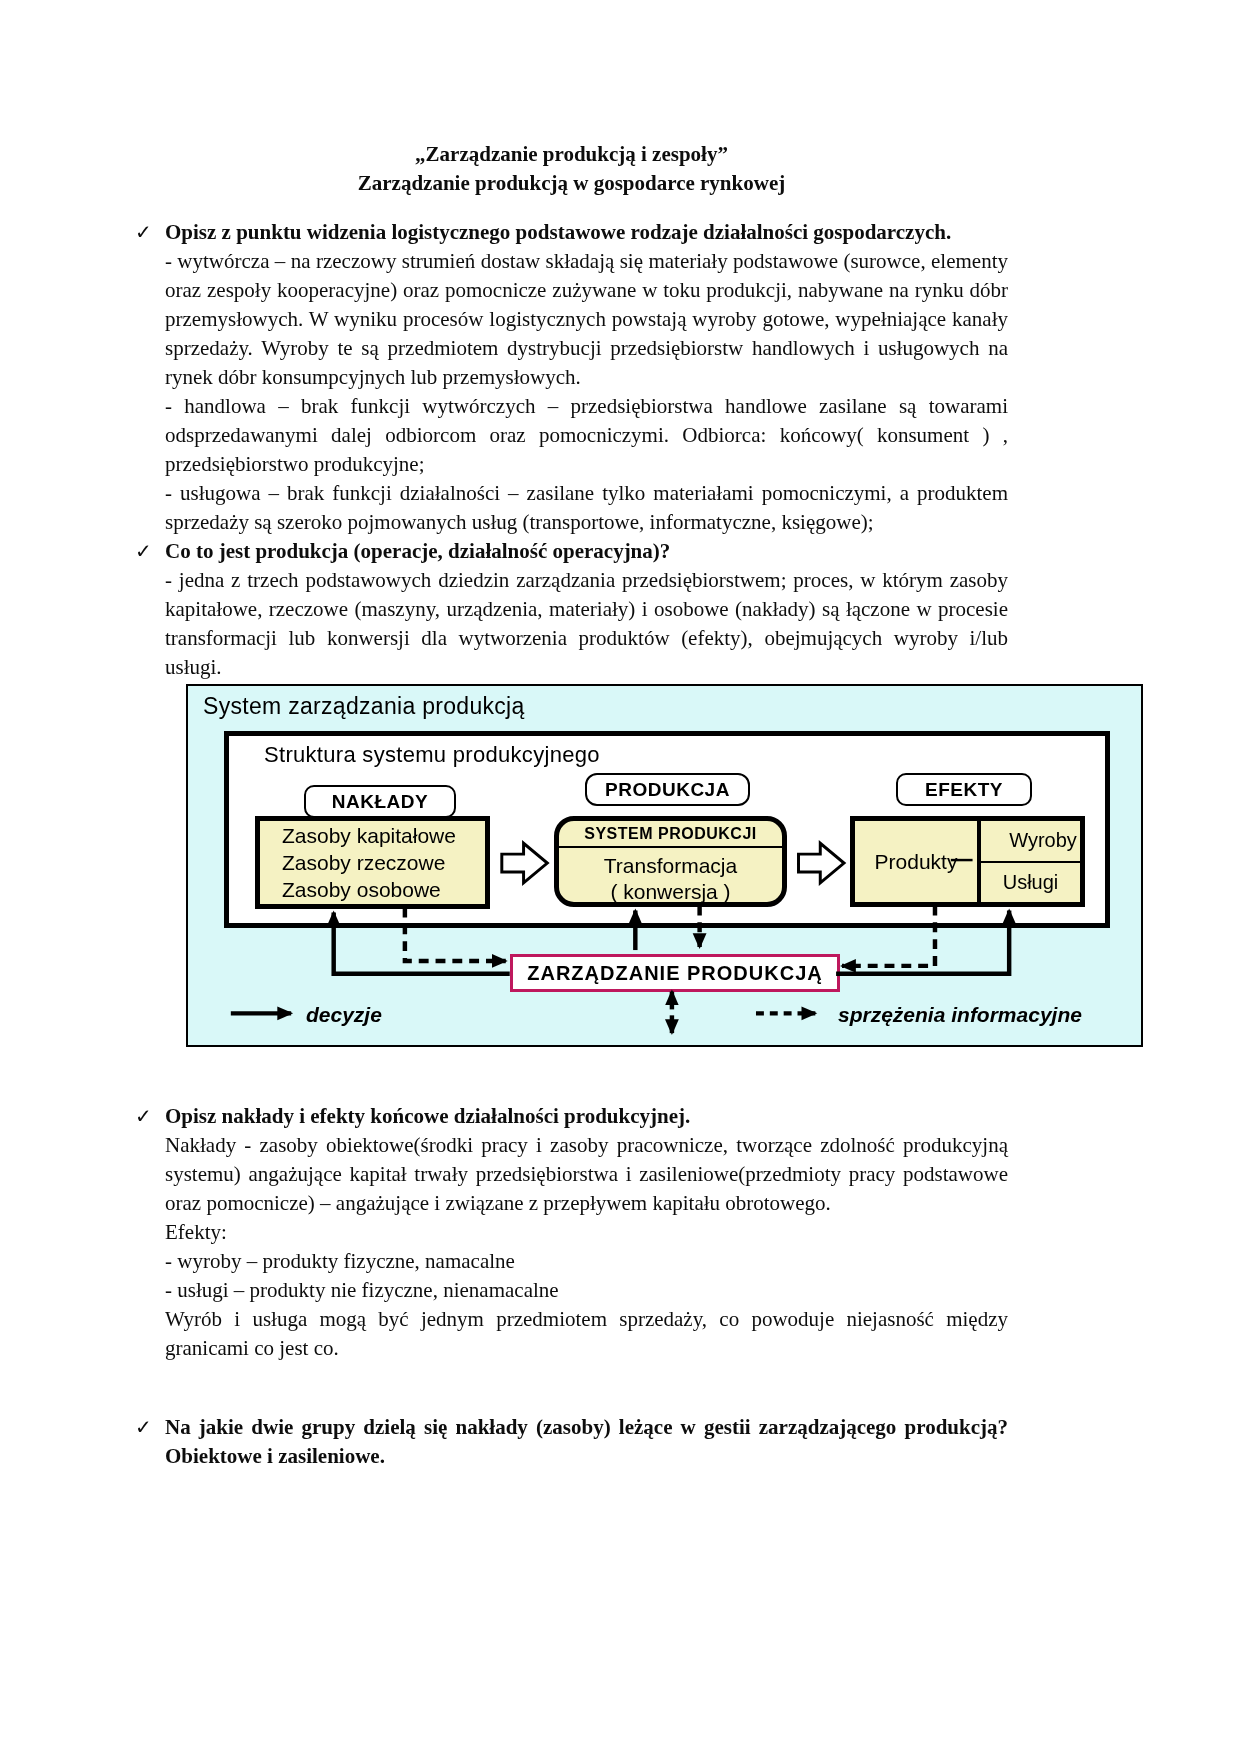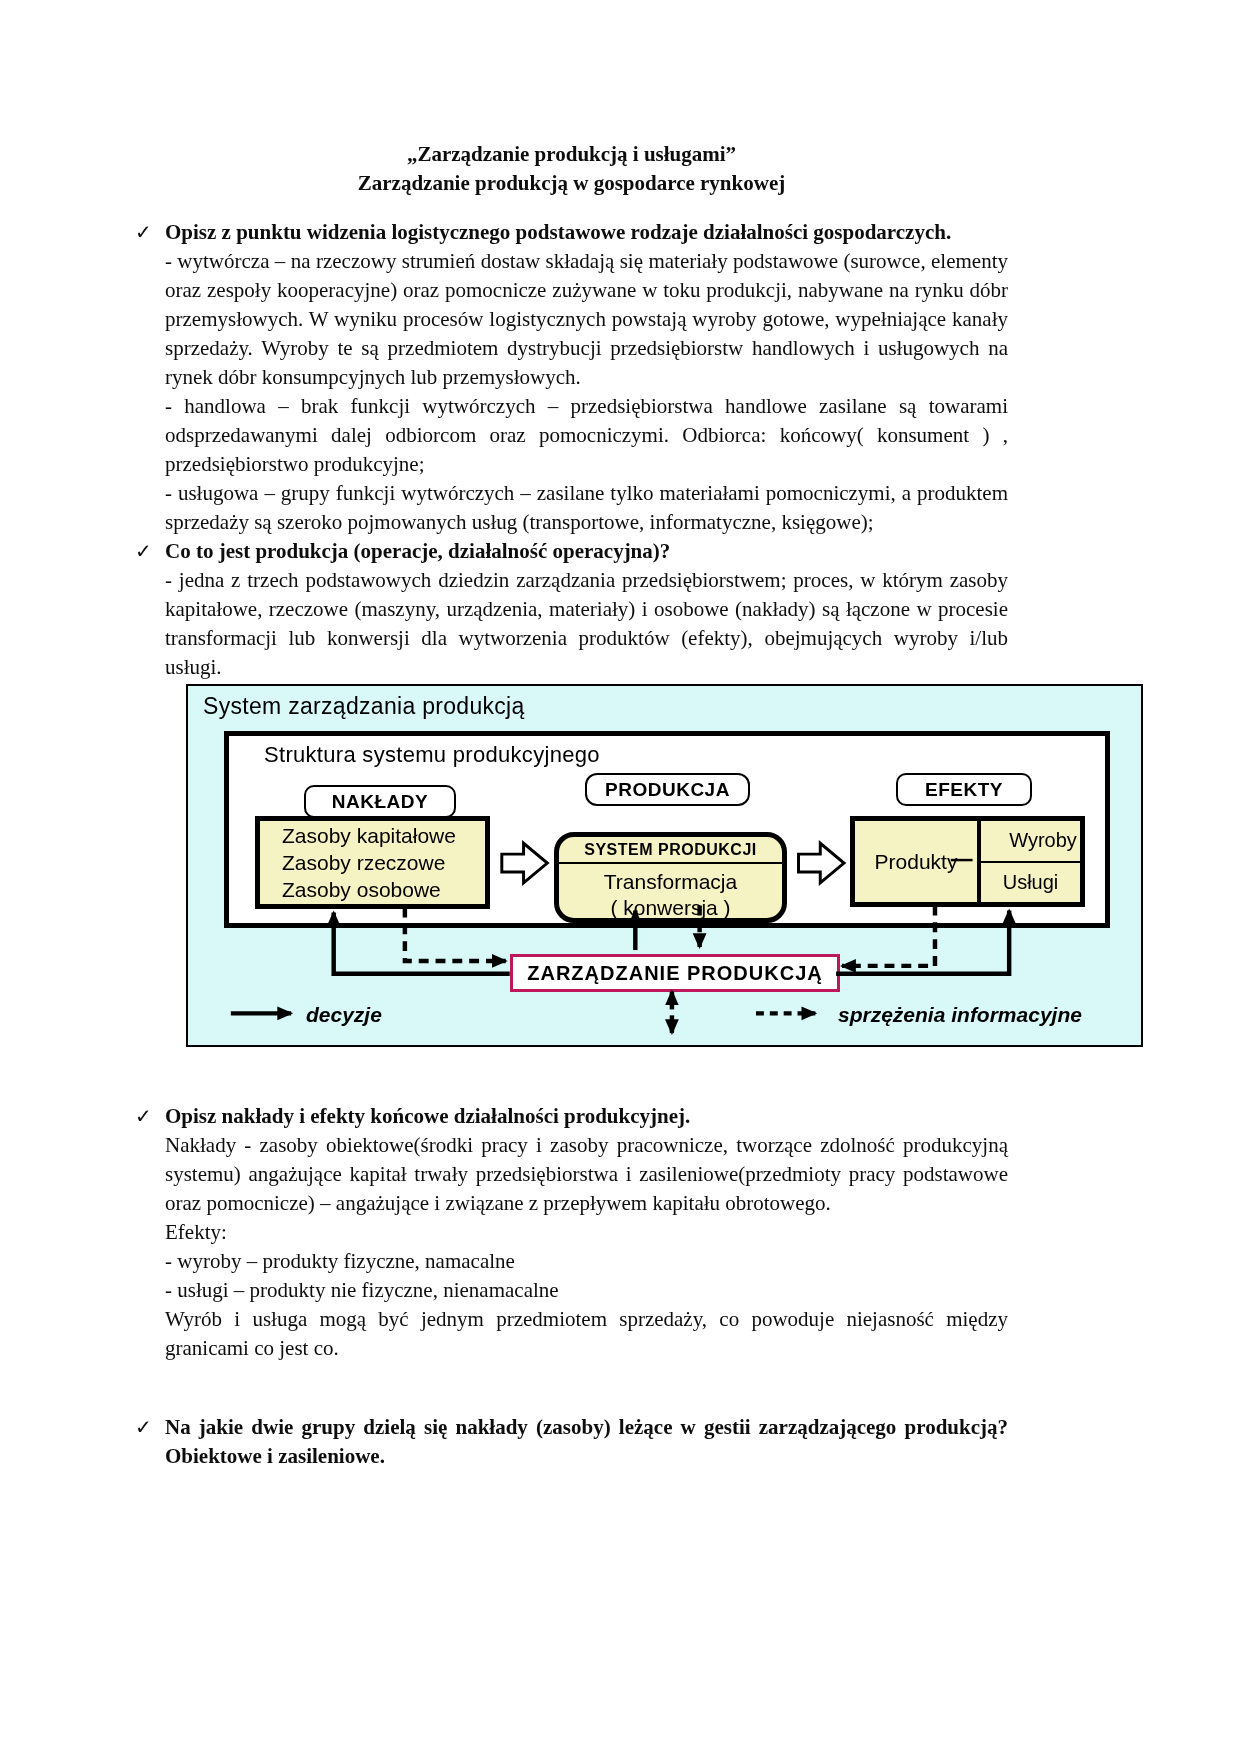--- a/index.html
+++ b/index.html
@@ -48,21 +48,21 @@
   }
   .stage.nak{left:116px;top:99px;width:152px;height:33px;}
   .stage.prod{left:397px;top:87px;width:165px;height:33px;border-radius:12px;}
   .stage.efek{left:708px;top:87px;width:136px;height:33px;}
   .ybox{background:var(--box-fill);border:5px solid #000;}
   .ybox.inputs{
     left:67px;top:130px;width:235px;height:93px;
     display:flex;flex-direction:column;justify-content:center;
     padding-left:22px;font-size:21px;line-height:27px;
   }
-  .ybox.process{left:366px;top:146px;width:233px;height:91px;font-size:21px;border-radius:20px;}
+  .ybox.process{left:366px;top:130px;width:233px;height:91px;font-size:21px;border-radius:20px;}
   .proc-header{
     text-align:center;font-weight:bold;font-size:16px;letter-spacing:.5px;
     padding:4px 0 3px;border-bottom:2px solid #000;
   }
   .proc-body{text-align:center;padding-top:5px;line-height:26px;}
   .ybox.effects{left:662px;top:130px;width:235px;height:91px;display:flex;}
   .eff-left{
     width:122px;flex:none;display:flex;align-items:center;justify-content:center;
     font-size:21px;
   }
@@ -83,32 +83,32 @@
   .ln.legend-dash{stroke-dasharray:8 6;}
   .blockarrow{fill:#fff;stroke:#000;stroke-width:3;}
   .conn{stroke:#000;stroke-width:2.5;}
 </style>
 </head>
 <body>
 
 <div class="page">
 
   <div class="title-block">
-    <div>„Zarządzanie produkcją i usługami”</div>
+    <div>„Zarządzanie produkcją i zespoły”</div>
     <div>Zarządzanie produkcją w gospodarce rynkowej</div>
   </div>
 
   <div>
     <div class="section-heading margin-top-20">
       <span class="check">✓</span>
       <span class="heading-text">Opisz z punktu widzenia logistycznego podstawowe rodzaje działalności gospodarczych.</span>
     </div>
     <p class="body">- wytwórcza – na rzeczowy strumień dostaw składają się materiały podstawowe (surowce, elementy oraz zespoły kooperacyjne) oraz pomocnicze zużywane w toku produkcji, nabywane na rynku dóbr przemysłowych. W wyniku procesów logistycznych powstają wyroby gotowe, wypełniające kanały sprzedaży. Wyroby te są przedmiotem dystrybucji przedsiębiorstw handlowych i usługowych na rynek dóbr konsumpcyjnych lub przemysłowych.</p>
     <p class="body">- handlowa – brak funkcji wytwórczych – przedsiębiorstwa handlowe zasilane są towarami odsprzedawanymi dalej odbiorcom oraz pomocniczymi. Odbiorca: końcowy( konsument ) , przedsiębiorstwo produkcyjne;</p>
-    <p class="body">- usługowa – grupy funkcji wytwórczych – zasilane tylko materiałami pomocniczymi, a produktem sprzedaży są szeroko pojmowanych usług (transportowe, informatyczne, księgowe);</p>
+    <p class="body">- usługowa – brak funkcji działalności – zasilane tylko materiałami pomocniczymi, a produktem sprzedaży są szeroko pojmowanych usług (transportowe, informatyczne, księgowe);</p>
   </div>
 
   <div>
     <div class="section-heading">
       <span class="check">✓</span>
       <span class="heading-text">Co to jest produkcja (operacje, działalność operacyjna)?</span>
     </div>
     <p class="body">- jedna z trzech podstawowych dziedzin zarządzania przedsiębiorstwem; proces, w którym zasoby kapitałowe, rzeczowe (maszyny, urządzenia, materiały) i osobowe (nakłady) są łączone w procesie transformacji lub konwersji dla wytworzenia produktów (efekty), obejmujących wyroby i/lub usługi.</p>
   </div>
 

